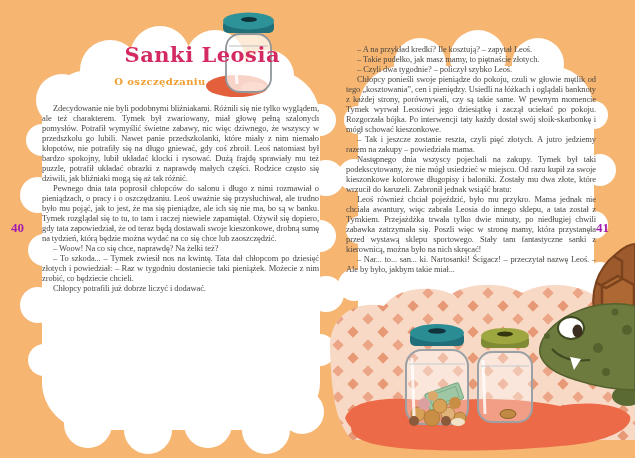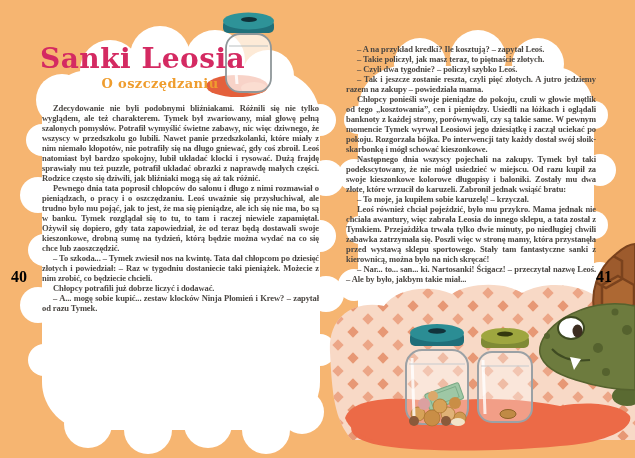--- a/index.html
+++ b/index.html
@@ -2,41 +2,41 @@
 <html><head>
 <meta charset="utf-8">
 <style>
   html,body{margin:0;padding:0;}
   body{font-family:"Liberation Serif", serif;}
   .spread{
     position:relative;width:635px;height:458px;overflow:hidden;
     background:#f6b571;
   }
   .art{position:absolute;left:0;top:0;width:635px;height:458px;}
-  .txt{position:absolute;color:#4b4743;font-weight:bold;}
+  .txt{position:absolute;color:#4b4743;}
   .page-title{
-    left:40px;top:42px;width:240px;text-align:left;
+    left:40px;top:42px;width:240px;text-align:right;
     font-family:"DejaVu Serif", serif;font-weight:bold;
-    font-size:28px;color:#d42a62;letter-spacing:.5px;
+    font-size:21px;color:#d42a62;letter-spacing:.5px;
   }
   .page-subtitle{
     left:40px;top:76px;width:240px;text-align:center;
     font-family:"DejaVu Serif", serif;font-weight:bold;
-    font-size:13px;color:#ef9d2e;letter-spacing:.4px;
+    font-size:10px;color:#ef9d2e;letter-spacing:.4px;
   }
   .body-col{
     font-size:8.5px;line-height:10px;letter-spacing:-0.1px;
     text-align:justify;
   }
   .body-col p{margin:0;text-indent:11px;}
   .left-col{left:42px;top:103px;width:277px;}
   .right-col{left:346px;top:44px;width:250px;}
   .pageno{
     font-family:"Liberation Serif", serif;font-weight:bold;
-    font-size:16px;color:#000000;margin-top:48px;
+    font-size:13px;color:#a21caf;
   }
   .pageno-left{left:11px;top:220px;}
   .pageno-right{left:596px;top:220px;text-align:center;}
 </style>
 </head>
 <body>
 
 <div class="spread">
 
   <svg class="art" viewBox="0 0 635 458">
@@ -176,33 +176,32 @@
       </g>
     </g>
   </svg>
 
   <div class="txt page-title">Sanki Leosia</div>
   <div class="txt page-subtitle">O oszczędzaniu</div>
 
   <div class="txt body-col left-col">
     <p>Zdecydowanie nie byli podobnymi bliźniakami. Różnili się nie tylko wyglądem, ale też charakterem. Tymek był zwariowany, miał głowę pełną szalonych pomysłów. Potrafił wymyślić świetne zabawy, nic więc dziwnego, że wszyscy w przedszkolu go lubili. Nawet panie przedszkolanki, które miały z nim niemało kłopotów, nie potrafiły się na długo gniewać, gdy coś zbroił. Leoś natomiast był bardzo spokojny, lubił układać klocki i rysować. Dużą frajdę sprawiały mu też puzzle, potrafił układać obrazki z naprawdę małych części. Rodzice często się dziwili, jak bliźniaki mogą się aż tak różnić.</p>
     <p>Pewnego dnia tata poprosił chłopców do salonu i długo z nimi rozmawiał o pieniądzach, o pracy i o oszczędzaniu. Leoś uważnie się przysłuchiwał, ale trudno było mu pojąć, jak to jest, że ma się pieniądze, ale ich się nie ma, bo są w banku. Tymek rozglądał się to tu, to tam i raczej niewiele zapamiętał. Ożywił się dopiero, gdy tata zapowiedział, że od teraz będą dostawali swoje kieszonkowe, drobną sumę na tydzień, którą będzie można wydać na co się chce lub zaoszczędzić.</p>
+    <p>– Woow! Na co się chce, naprawdę? Na żelki też?</p>
     <p>– To szkoda... – Tymek zwiesił nos na kwintę. Tata dał chłopcom po dziesięć złotych i powiedział: – Raz w tygodniu dostaniecie taki pieniążek. Możecie z nim zrobić, co będziecie chcieli.</p>
     <p>Chłopcy potrafili już dobrze liczyć i dodawać.</p>
-    <p>– A... mogę sobie kupić... zestaw klocków Ninja Płomień i Krew? – zapytał od razu Tymek.</p>
   </div>
 
   <div class="txt body-col right-col">
     <p>– A na przykład kredki? Ile kosztują? – zapytał Leoś.</p>
-    <p>– Takie policzył, jak masz teraz, to piętnaście złotych.</p>
+    <p>– Takie pudełko, jak masz mamy, to piętnaście złotych.</p>
     <p>– Czyli dwa tygodnie? – policzył szybko Leoś.</p>
+    <p>Chłopcy ponieśli swoje pieniądze do pokoju, czuli w głowie mętlik od tego „kosztowania”, cen i pieniędzy. Usiedli na łóżkach i oglądali banknoty z każdej strony, porównywali, czy są takie same. W pewnym momencie Tymek wyrwał Leosiowi jego dziesiątkę i zaczął uciekać po pokoju. Rozgorzała bójka. Po interwencji taty każdy dostał swój słoik-skarbonkę i mógł schować kieszonkowe.</p>
     <p>– Tak i jeszcze zostanie reszta, czyli pięć złotych. A jutro jedziemy razem na zakupy – powiedziała mama.</p>
-    <p>Chłopcy ponieśli swoje pieniądze do pokoju, czuli w głowie mętlik od tego „kosztowania”, cen i pieniędzy. Usiedli na łóżkach i oglądali banknoty z każdej strony, porównywali, czy są takie same. W pewnym momencie Tymek wyrwał Leosiowi jego dziesiątkę i zaczął uciekać po pokoju. Rozgorzała bójka. Po interwencji taty każdy dostał swój słoik-skarbonkę i mógł schować kieszonkowe.</p>
     <p>Następnego dnia wszyscy pojechali na zakupy. Tymek był taki podekscytowany, że nie mógł usiedzieć w miejscu. Od razu kupił za swoje kieszonkowe kolorowe długopisy i baloniki. Zostały mu dwa złote, które wrzucił do karuzeli. Zabronił jednak wsiąść bratu:</p>
-    <p>– To moje, ja kupiłem sobie karuzelę! – krzyczał.</p>
     <p>Leoś również chciał pojeździć, było mu przykro. Mama jednak nie chciała awantury, więc zabrała Leosia do innego sklepu, a tata został z Tymkiem. Przejażdżka trwała tylko dwie minuty, po niedługiej chwili zabawka zatrzymała się. Poszli więc w stronę mamy, która przystanęła przed wystawą sklepu sportowego. Stały tam fantastyczne sanki z kierownicą, można było na nich skręcać!</p>
     <p>– Nar... to... san... ki. Nartosanki! Ścigacz! – przeczytał nazwę Leoś. – Ale by było, jakbym takie miał...</p>
   </div>
 
   <div class="txt pageno pageno-left">40</div>
   <div class="txt pageno pageno-right">41</div>
 
 </div>
 
 </body></html>

